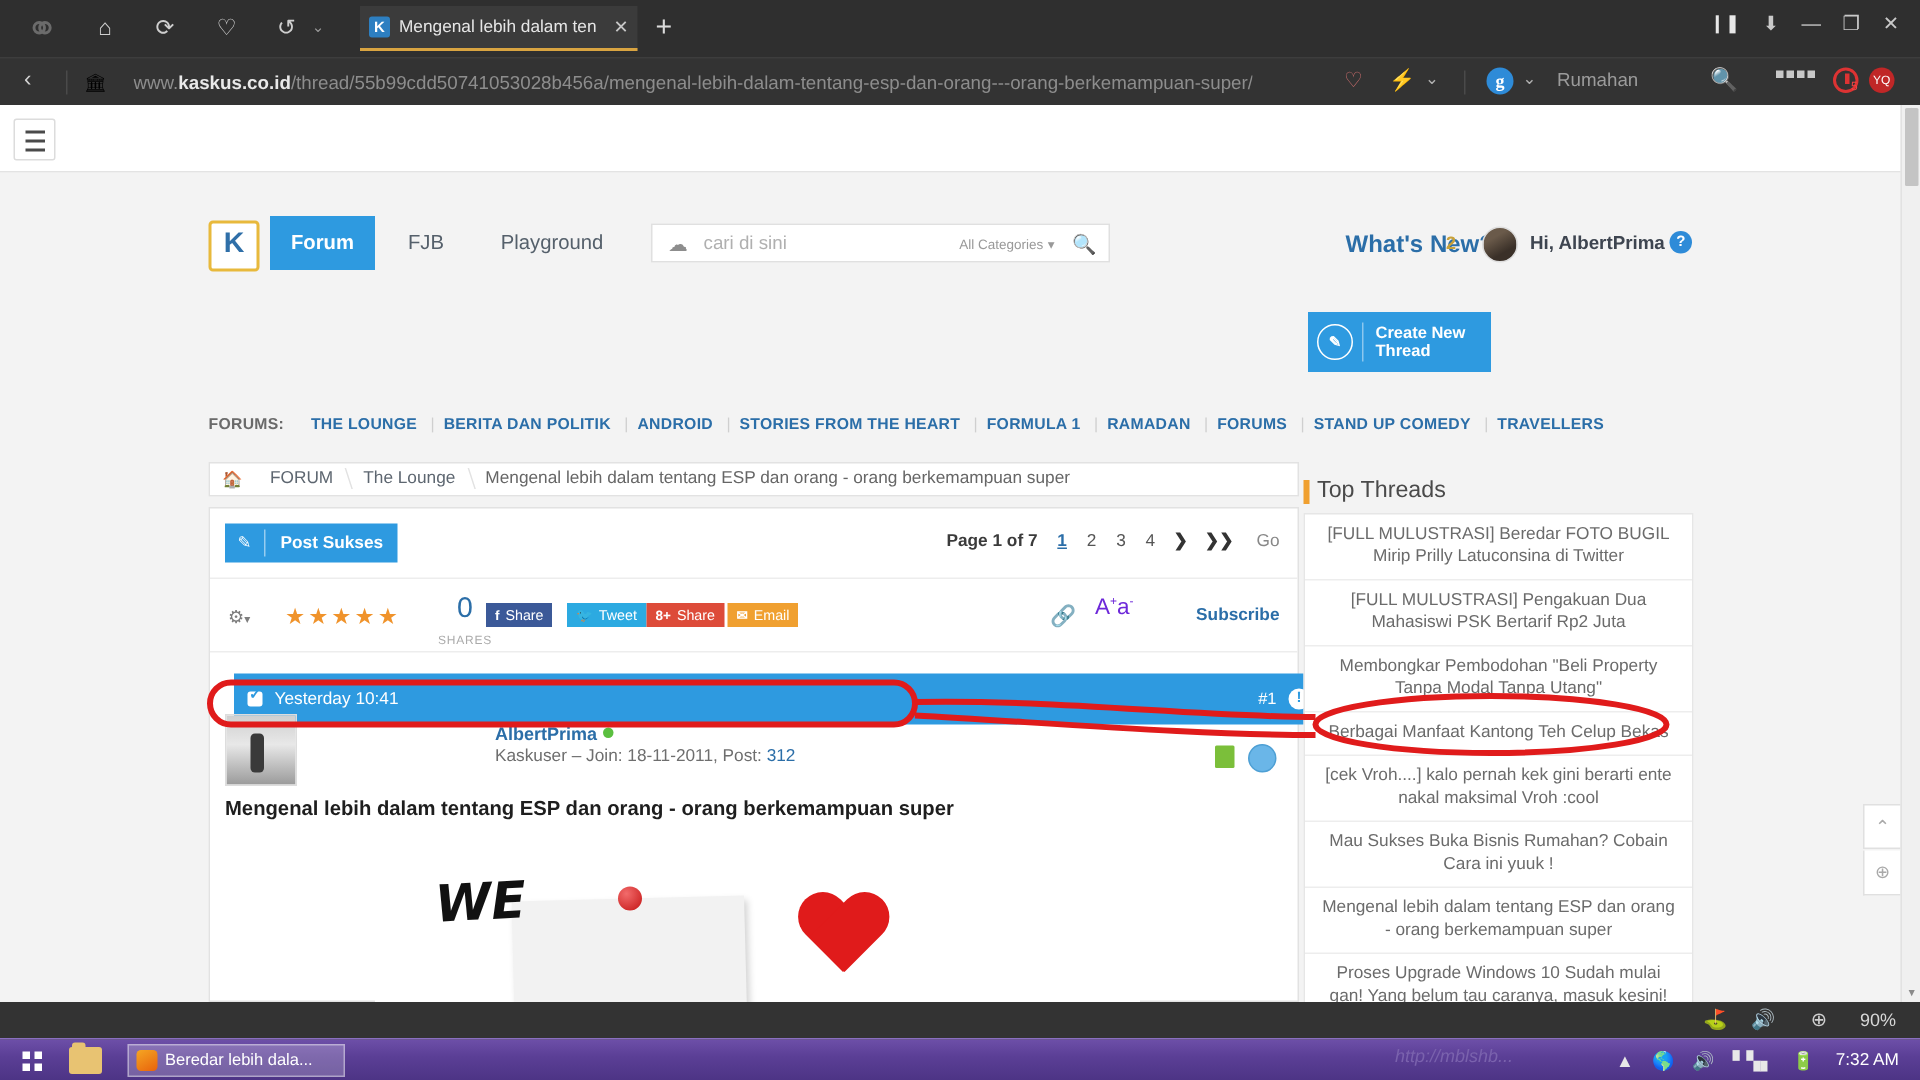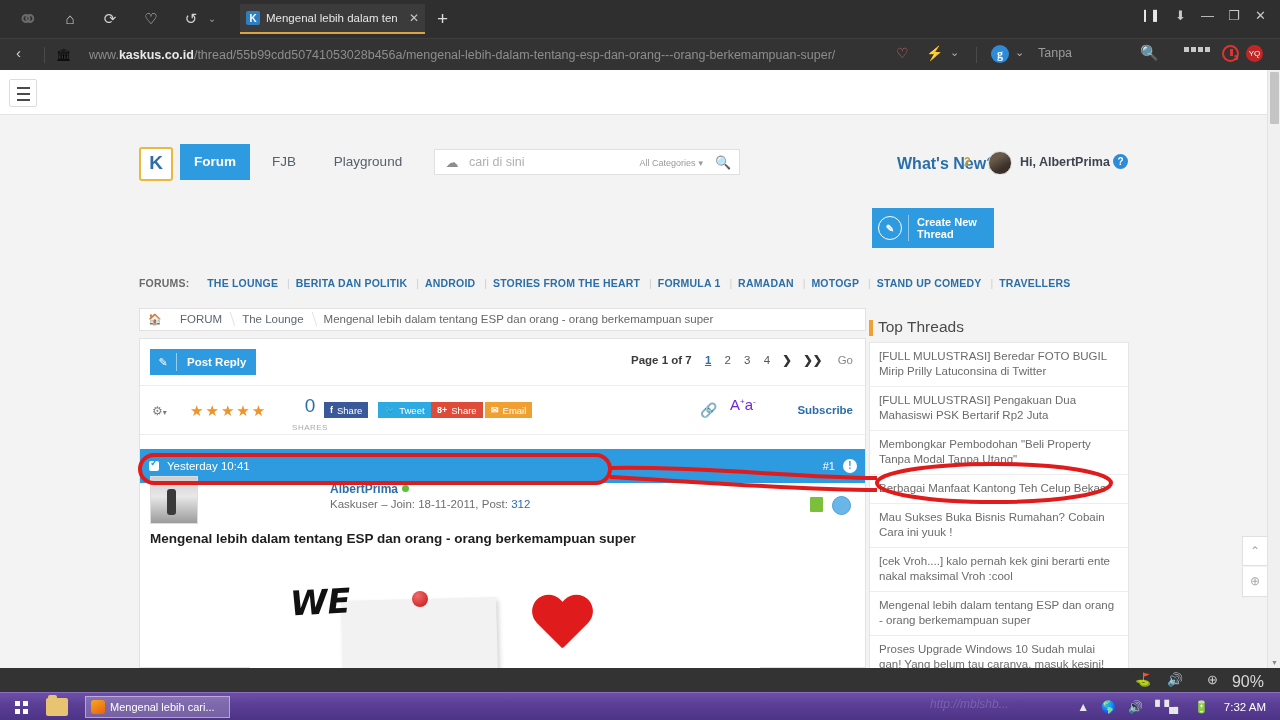--- a/index.html
+++ b/index.html
@@ -230,21 +230,21 @@
   .sb-fb{left:184px;background:#3b5998;}
   .sb-tw{left:238px;background:#2caae1;}
   .sb-gp{left:291px;background:#dd4b39;}
   .sb-em{left:345px;background:#f0a030;}
   .chain{position:absolute;left:560px;top:16px;color:#2b6ea8;font-size:14px;cursor:pointer;}
   .fontsize{position:absolute;left:590px;top:10px;color:#6d28d9;font-size:15px;cursor:pointer;}
   .fontsize sup{font-size:8px;}
   .subscribe{position:absolute;right:12px;top:18px;font-size:11.5px;color:#2b6ea8;font-weight:bold;cursor:pointer;}
 
   .post-head{
-    position:absolute;left:0;top:110px;width:725px;height:34px;background:#2e9ae0;
+    position:absolute;left:16px;top:110px;width:725px;height:34px;background:#2e9ae0;
     display:flex;align-items:center;color:#fff;font-size:11.5px;
   }
   .ph-chk{
     width:10px;height:10px;background:#fff;margin:0 8px 0 9px;border-radius:2px;
     position:relative;flex:0 0 auto;
   }
   .ph-chk:after{
     content:"✓";position:absolute;left:1px;top:-4px;color:#2e9ae0;font-size:10px;font-weight:bold;
   }
   .ph-num{margin-left:auto;font-size:11px;}
@@ -309,21 +309,21 @@
   }
   .rc-title:before{
     content:"";position:absolute;left:0;top:2px;width:4px;height:16px;background:#f0a030;
   }
   .rc-box{
     position:absolute;left:869px;top:272px;width:260px;background:#fff;
     border:1px solid #e6e6e6;box-sizing:border-box;
   }
   .rc-item{
     padding:6px 9px 7px;border-bottom:1px solid #ededed;font-size:11.5px;color:#6b6b6b;
-    line-height:15px;cursor:pointer;
+    line-height:15px;cursor:pointer;text-align:center;
   }
   .rc-item:last-child{border-bottom:none;}
 
   
   .float-btn{
     position:absolute;right:12px;width:26px;height:30px;background:#fff;border:1px solid #e0e0e0;
     box-sizing:border-box;text-align:center;color:#a9a9a9;font-size:12px;line-height:28px;cursor:pointer;
   }
   .fb-up{top:466px;}
   .fb-plus{top:497px;border-top:none;}
@@ -337,21 +337,21 @@
   .anno-svg{position:absolute;left:0;top:0;width:1280px;height:720px;pointer-events:none;}
 
   
   .statusbar{
     position:absolute;left:0;top:668px;width:1280px;height:24px;background:#333333;
   }
   .sb-ico{position:absolute;top:4px;color:#cfcfcf;font-size:13px;cursor:pointer;}
   .sbi-1{right:128px;}
   .sbi-2{right:96px;}
   .sbi-3{right:62px;}
-  .sb-zoom{position:absolute;right:16px;top:5px;font-size:16px;color:#d8d8d8;}
+  .sb-zoom{position:absolute;right:16px;top:5px;font-size:12px;color:#d8d8d8;}
 
   
   .taskbar{
     position:absolute;left:0;top:692px;width:1280px;height:28px;
     background:linear-gradient(180deg,#6d4fa8 0%,#5b3f96 40%,#4c3384 100%);
     border-top:1px solid #8a6fc0;
   }
   .tb-start{
     position:absolute;left:6px;top:3px;width:30px;height:22px;cursor:pointer;
     display:flex;align-items:center;justify-content:center;
@@ -414,21 +414,21 @@
     <div class="addr-icon">🏛</div>
     <div class="addr-url">
       <span>www.</span><b>kaskus.co.id</b><span>/thread/55b99cdd50741053028b456a/mengenal-lebih-dalam-tentang-esp-dan-orang---orang-berkemampuan-super/</span>
     </div>
     <div class="addr-heart">♡</div>
     <div class="addr-bolt">⚡</div>
     <div class="addr-chev">⌄</div>
     <div class="addr-div2"></div>
     <div class="g-badge">g</div>
     <div class="g-chev">⌄</div>
-    <div class="g-text">Tanpa</div>
+    <div class="g-text">Rumahan</div>
     <div class="addr-search">🔍</div>
     <div class="addr-grid">
         <i></i>
         <i></i>
         <i></i>
         <i></i>
       </div>
     <div class="addr-red"></div>
     <div class="addr-red-num">5</div>
     <div class="addr-yq">YQ</div>
@@ -473,37 +473,37 @@
     </div>
 
     <div class="forum-strip">
       <span class="lbl">FORUMS:</span>
       <span class="bar">&nbsp;</span><a>THE LOUNGE</a>
       <span class="bar">|</span><a>BERITA DAN POLITIK</a>
       <span class="bar">|</span><a>ANDROID</a>
       <span class="bar">|</span><a>STORIES FROM THE HEART</a>
       <span class="bar">|</span><a>FORMULA 1</a>
       <span class="bar">|</span><a>RAMADAN</a>
-      <span class="bar">|</span><a>MOTOGP</a>
+      <span class="bar">|</span><a>FORUMS</a>
       <span class="bar">|</span><a>STAND UP COMEDY</a>
       <span class="bar">|</span><a>TRAVELLERS</a>
     </div>
 
     <div class="crumb">
       <span class="crumb-home">🏠</span>
       <span class="crumb-item">FORUM</span>
       <span class="crumb-item">The Lounge</span>
       <span class="crumb-item last">Mengenal lebih dalam tentang ESP dan orang - orang berkemampuan super</span>
     </div>
 
     <div class="panel">
       <div class="panel-row1">
         <div class="post-reply">
           <span class="pr-ico">✎</span>
-          <span class="pr-lbl">Post Reply</span>
+          <span class="pr-lbl">Post Sukses</span>
         </div>
         <div class="pager">
           <span class="of">Page 1 of 7</span>
           <a class="cur">1</a>
           <a>2</a>
           <a>3</a>
           <a>4</a>
           <span class="arrow">❯</span>
           <span class="arrow">❯❯</span>
           <span class="go">Go</span>
@@ -566,22 +566,22 @@
 
       </div>
     </div>
 
     <div class="rc-title">Top Threads</div>
     <div class="rc-box">
       <div class="rc-item">[FULL MULUSTRASI] Beredar FOTO BUGIL Mirip Prilly Latuconsina di Twitter</div>
       <div class="rc-item">[FULL MULUSTRASI] Pengakuan Dua Mahasiswi PSK Bertarif Rp2 Juta</div>
       <div class="rc-item">Membongkar Pembodohan "Beli Property Tanpa Modal Tanpa Utang"</div>
       <div class="rc-item">Berbagai Manfaat Kantong Teh Celup Bekas</div>
+      <div class="rc-item">[cek Vroh....] kalo pernah kek gini berarti ente nakal maksimal Vroh :cool</div>
       <div class="rc-item">Mau Sukses Buka Bisnis Rumahan? Cobain Cara ini yuuk !</div>
-      <div class="rc-item">[cek Vroh....] kalo pernah kek gini berarti ente nakal maksimal Vroh :cool</div>
       <div class="rc-item">Mengenal lebih dalam tentang ESP dan orang - orang berkemampuan super</div>
       <div class="rc-item">Proses Upgrade Windows 10 Sudah mulai gan! Yang belum tau caranya, masuk kesini!</div>
 
     </div>
 
     <div class="float-btn fb-up">⌃</div>
     <div class="float-btn fb-plus">⊕</div>
 
     <div class="pg-scroll">
       <div class="pg-arrow" style="top:0">▲</div>
@@ -604,21 +604,21 @@
     <div class="sb-zoom">90%</div>
   </div>
 
   <div class="taskbar">
     <div class="tb-start">
         <i></i>
       </div>
     <div class="tb-explorer"></div>
     <div class="tb-task">
       <span class="tb-task-ico"></span>
-      <span class="tb-task-lbl">Mengenal lebih cari...</span>
+      <span class="tb-task-lbl">Beredar lebih dala...</span>
     </div>
     <div class="tray">
       <span class="tray-i">▲</span>
       <span class="tray-i">🌎</span>
       <span class="tray-i">🔊</span>
       <span class="tray-i">▘▚▖</span>
       <span class="tray-i">🔋</span>
       <span class="tray-clock">7:32 AM</span>
     </div>
   </div>

